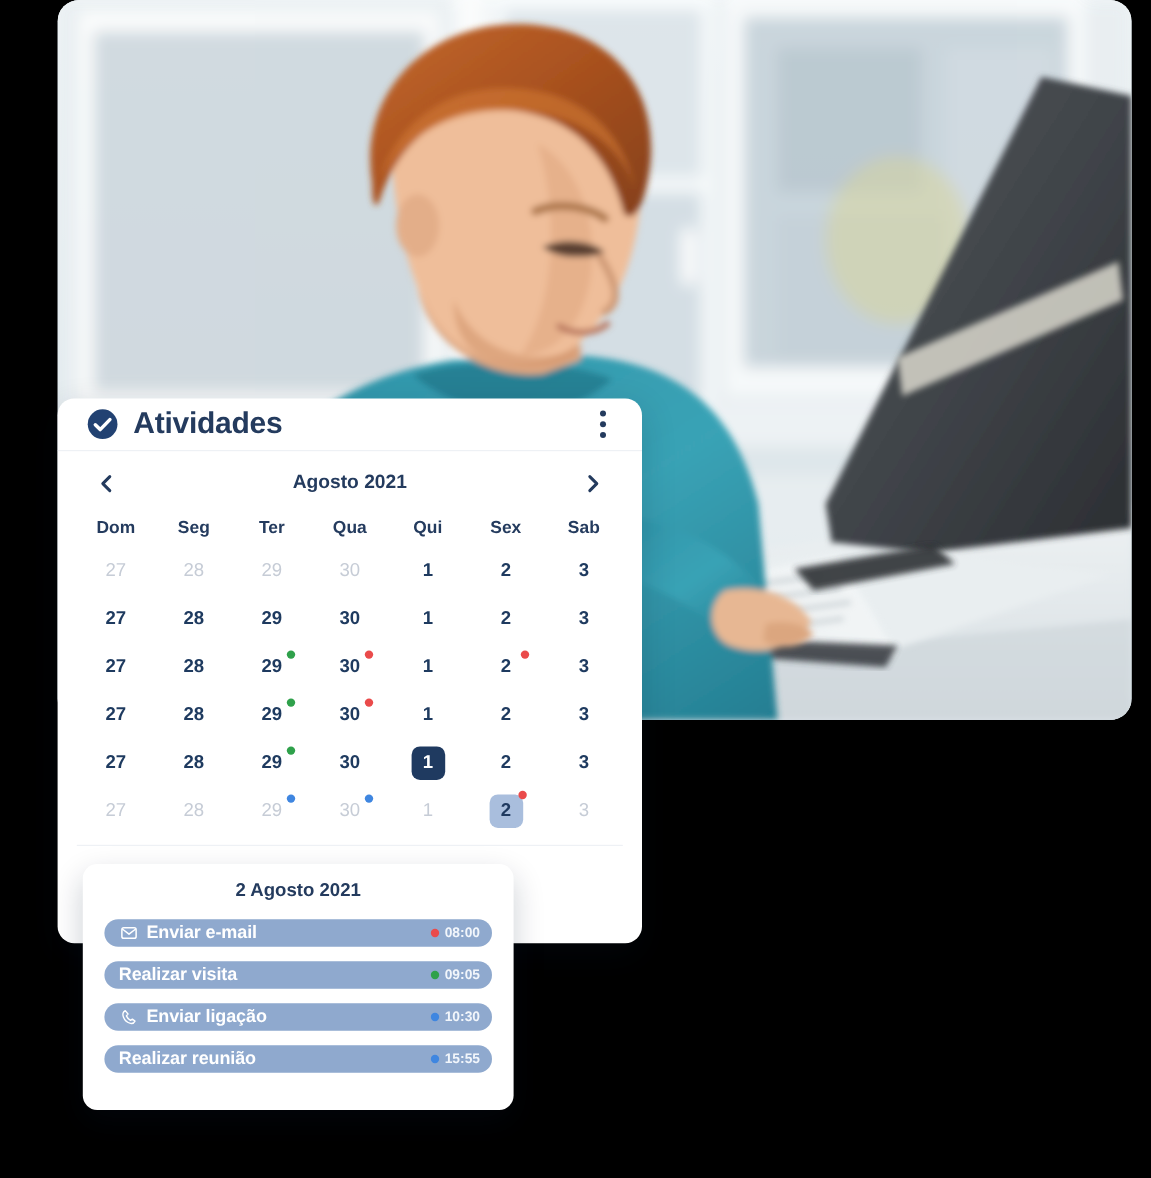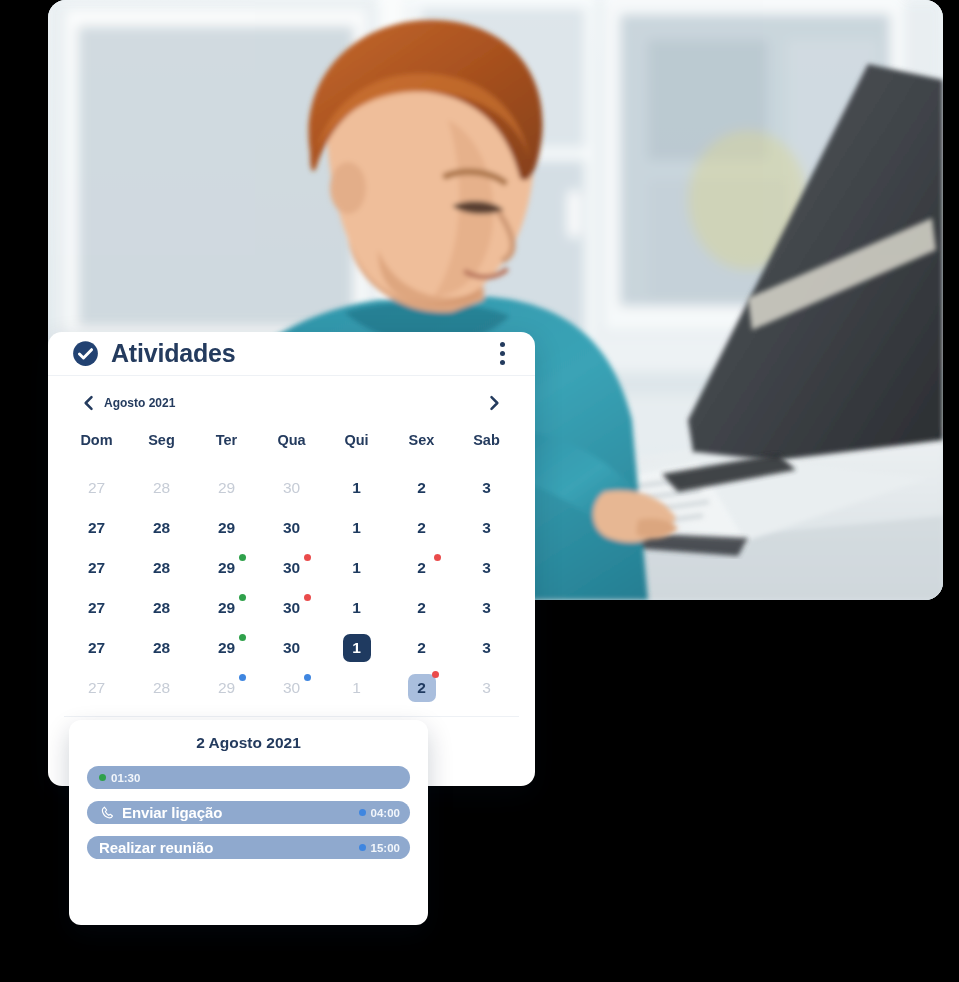--- a/index.html
+++ b/index.html
@@ -86,33 +86,33 @@
     padding: 0 26px;
   }
   .nav-arrow {
     width: 30px; height: 30px;
     display: flex; align-items: center; justify-content: center;
     cursor: pointer;
     color: #243b5e;
   }
   .month-label {
     flex: 1;
-    text-align: left;
-    font-size: 12px;
+    text-align: center;
+    font-size: 16px;
     font-weight: 700;
     color: #243b5e;
   }
 
   
   .weekdays, .week-row {
     display: grid;
     grid-template-columns: repeat(7, 1fr);
     padding: 0 16px;
   }
-  .weekdays { margin-top: 2px; margin-bottom: 20px; }
+  .weekdays { margin-top: 2px; margin-bottom: 8px; }
   .weekday {
     text-align: center;
     font-size: 14.5px;
     font-weight: 700;
     color: #243b5e;
   }
   .week-row { height: 40px; }
 
   .daycell {
     position: relative;
@@ -538,42 +538,56 @@
         </div>
       </div>
 
     <div class="card-divider"></div>
   </div>
 
   <div class="popup">
     <div class="popup-date">2 Agosto 2021</div>
     <div id="activities">
         <div class="activity">
+          <span class="act-icon">
+            <svg viewBox="0 0 24 24" width="15" height="15">
+              <rect x="2.5" y="5" width="19" height="14" rx="2.5" stroke="#ffffff" stroke-width="2" fill="none"></rect>
+              <path d="M3.5 7 L12 13.5 L20.5 7" stroke="#ffffff" stroke-width="2" fill="none" stroke-linecap="round" stroke-linejoin="round"></path>
+            </svg>
+          </span>
+          <span class="act-label">Enviar e-mail</span>
+          <span class="act-time">
+            <span class="time-dot" style="background: rgb(234, 75, 75);"></span>
+            <span>08:00</span>
+          </span>
+        </div>
+        <div class="activity">
           <span class="act-icon empty"></span>
+          <span class="act-label">Realizar visita</span>
           <span class="act-time">
             <span class="time-dot" style="background: rgb(47, 161, 75);"></span>
-            <span>01:30</span>
+            <span>09:05</span>
           </span>
         </div>
         <div class="activity">
           <span class="act-icon">
             <svg viewBox="0 0 24 24" width="15" height="15">
               <path d="M7 3.5 C4.5 5 3 8 4.5 12 C6 16 10 19.5 14 20.5 C17 21.2 19 19.5 20 17.5 L16.5 14.8 L14 16.5 C11.8 15.2 9.5 12.8 8.5 10.5 L10.7 8 Z" stroke="#ffffff" stroke-width="1.8" fill="none" stroke-linejoin="round"></path>
             </svg>
           </span>
           <span class="act-label">Enviar ligação</span>
           <span class="act-time">
             <span class="time-dot" style="background: rgb(63, 134, 224);"></span>
-            <span>04:00</span>
+            <span>10:30</span>
           </span>
         </div>
         <div class="activity">
           <span class="act-icon empty"></span>
           <span class="act-label">Realizar reunião</span>
           <span class="act-time">
             <span class="time-dot" style="background: rgb(63, 134, 224);"></span>
-            <span>15:00</span>
+            <span>15:55</span>
           </span>
         </div>
       </div>
   </div>
 
 </div>
 
 </body></html>

